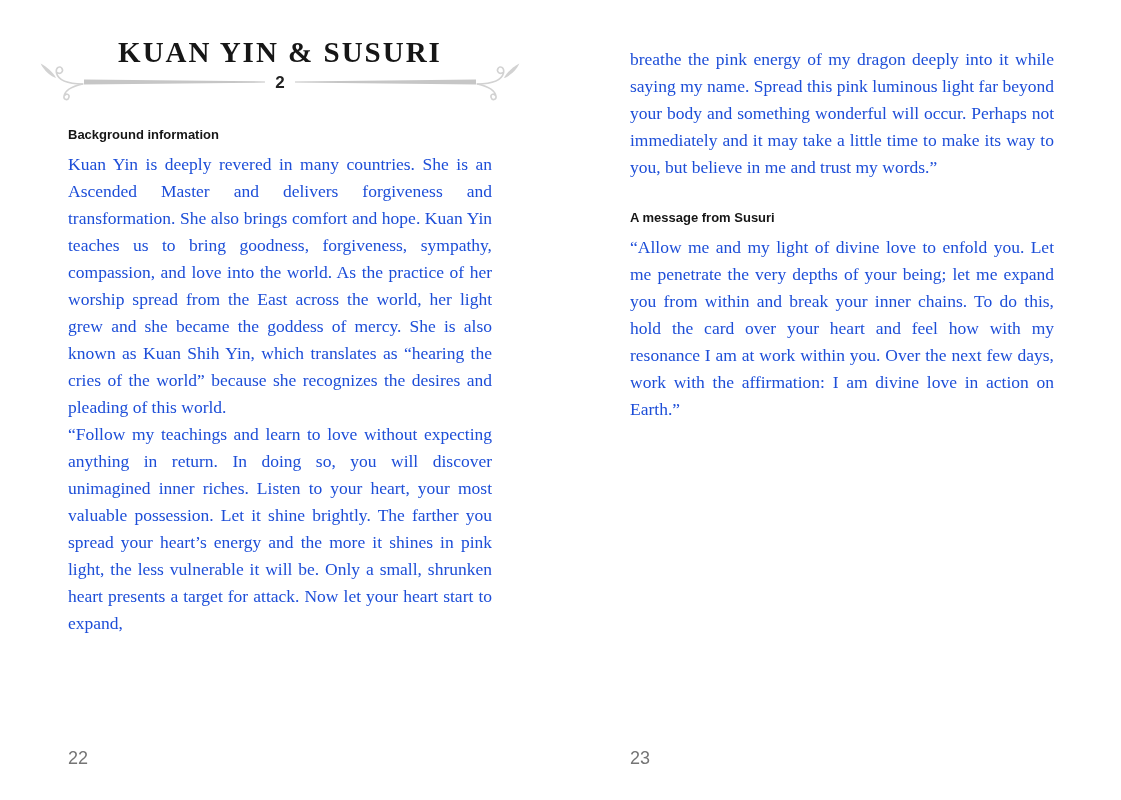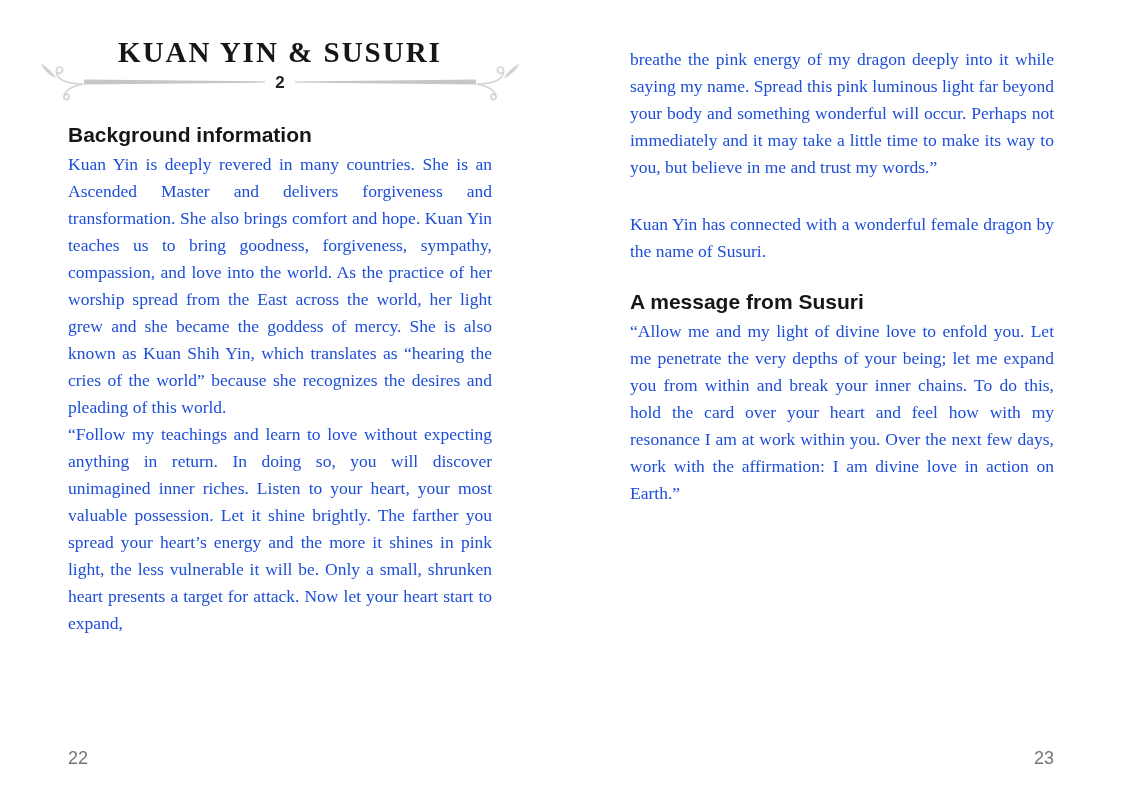--- a/index.html
+++ b/index.html
@@ -42,21 +42,21 @@
     font-weight: 700;
     font-size: 17px;
     color: #222222;
     margin: 0 10px;
     line-height: 1;
   }
 
   h2.section-heading {
     font-family: "Liberation Sans", sans-serif;
     font-weight: 700;
-    font-size: 21px;
+    font-size: 13px;
     line-height: 21px;
     color: #161616;
     margin: 26px 0 6px 0;
   }
   .page-left h2.first { margin-top: 17px; }
 
   p.body-text {
     margin: 0;
     font-size: 17.5px;
     line-height: 27px;
@@ -66,21 +66,21 @@
   p.body-text + p.body-text { margin-top: 30px; }
 
   .folio {
     position: absolute;
     top: 748px;
     font-family: "Liberation Sans", sans-serif;
     font-size: 18px;
     color: #757575;
   }
   .folio-left  { left: 68px; }
-  .folio-right { left: 630px; width: 424px; text-align: right; }
+  .folio-right { left: 630px; width: 424px; }
 </style>
 </head>
 <body>
 
 <div class="spread">
 
   <div class="page-left">
 
     <header>
       <h1 class="chapter-title">KUAN YIN &amp; SUSURI</h1>
@@ -120,21 +120,20 @@
     </section>
 
     <section>
       <p class="body-text">“Follow my teachings and learn to love without expecting anything in return. In doing so, you will discover unimagined inner riches. Listen to your heart, your most valuable possession. Let it shine brightly. The farther you spread your heart’s energy and the more it shines in pink light, the less vulnerable it will be. Only a small, shrunken heart presents a target for attack. Now let your heart start to expand,</p>
     </section>
   </div>
 
   <div class="page-right">
     <p class="body-text">breathe the pink energy of my dragon deeply into it while saying my name. Spread this pink luminous light far beyond your body and something wonderful will occur. Perhaps not immediately and it may take a little time to make its way to you, but believe in me and trust my words.”</p>
 
-    <p class="body-text">Kuan Yin has connected with a wonderful female dragon by the name of Susuri.</p>
 
     <section>
       <h2 class="section-heading">A message from Susuri</h2>
       <p class="body-text">“Allow me and my light of divine love to enfold you. Let me penetrate the very depths of your being; let me expand you from within and break your inner chains. To do this, hold the card over your heart and feel how with my resonance I am at work within you. Over the next few days, work with the affirmation: I am divine love in action on Earth.”</p>
     </section>
   </div>
 
   <div class="folio folio-left">22</div>
 
   <div class="folio folio-right">23</div>

